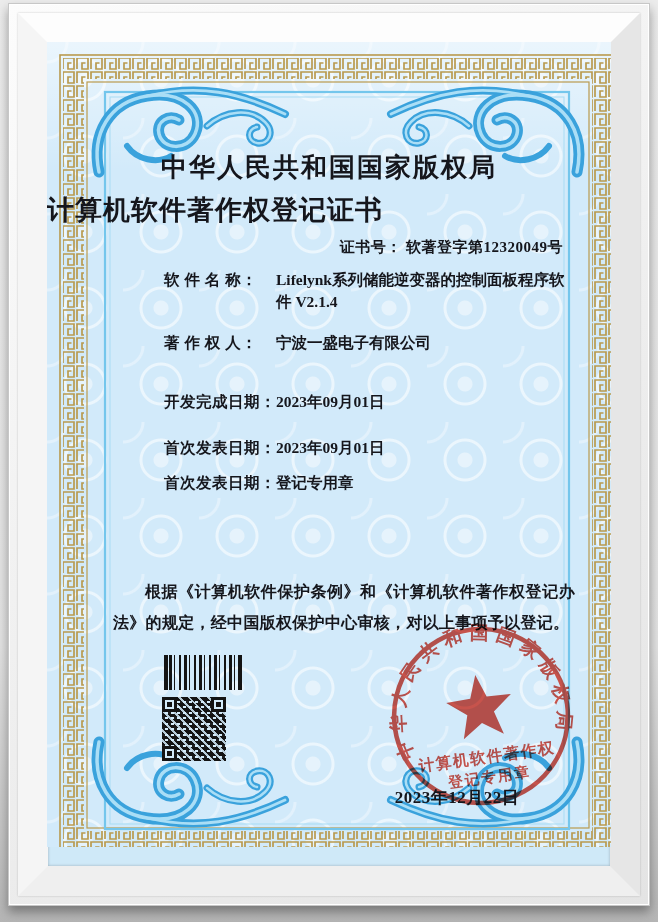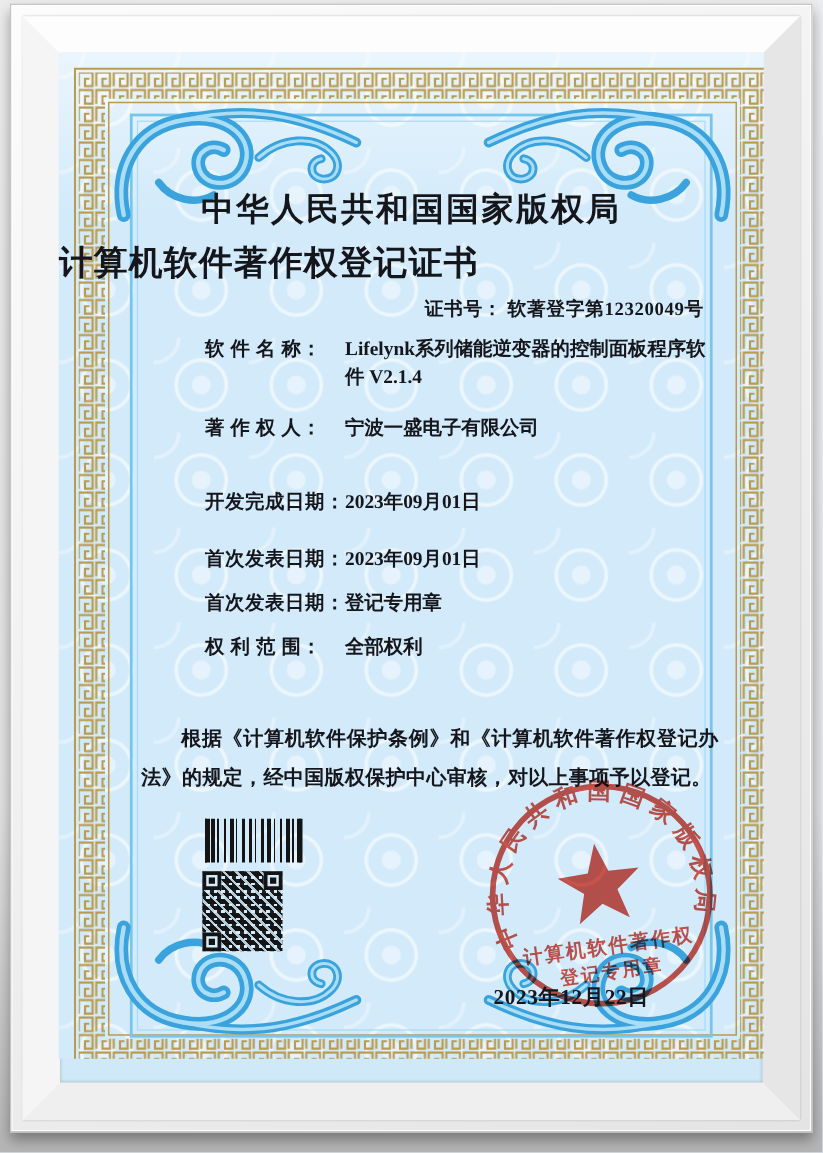--- a/index.html
+++ b/index.html
@@ -139,23 +139,20 @@
     </div>
     <div class="row" style="top:349px;text-decoration:underline;">
       <span class="lbl">开发完成日期：</span><span class="val">2023年09月01日</span>
     </div>
     <div class="row" style="top:395px;font-family:Liberation Serif, serif;">
       <span class="lbl">首次发表日期：</span><span class="val">2023年09月01日</span>
     </div>
     <div class="row" style="top:430px;">
       <span class="lbl">首次发表日期：</span><span class="val">登记专用章</span>
     </div>
-    <div class="row" style="top:465px;">
-      <span class="lbl">权 利 范 围：</span><span class="val">全部权利</span>
-    </div>
 
     <div class="statement">根据《计算机软件保护条例》和《计算机软件著作权登记办法》的规定，经中国版权保护中心审核，对以上事项予以登记。</div>
 
     <div class="barcode"></div>
     <div class="qr">
       <div class="finder f-tl"></div>
       <div class="finder f-tr"></div>
       <div class="finder f-bl"></div>
     </div>
 

